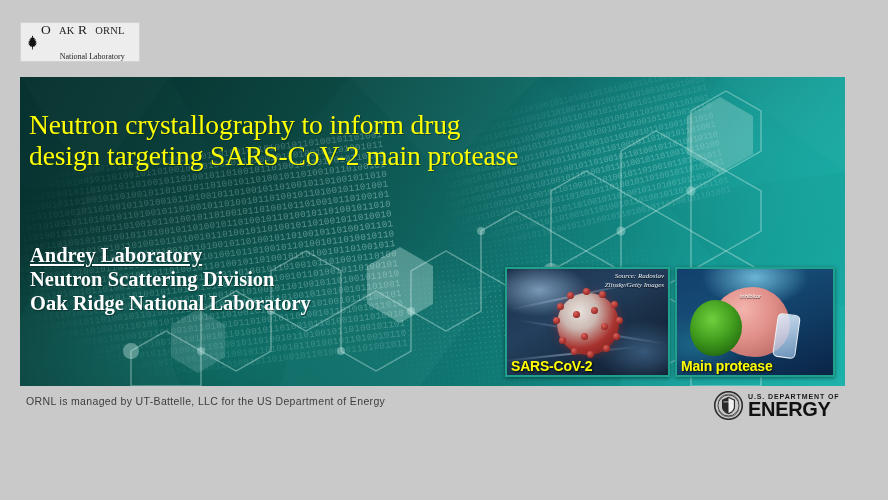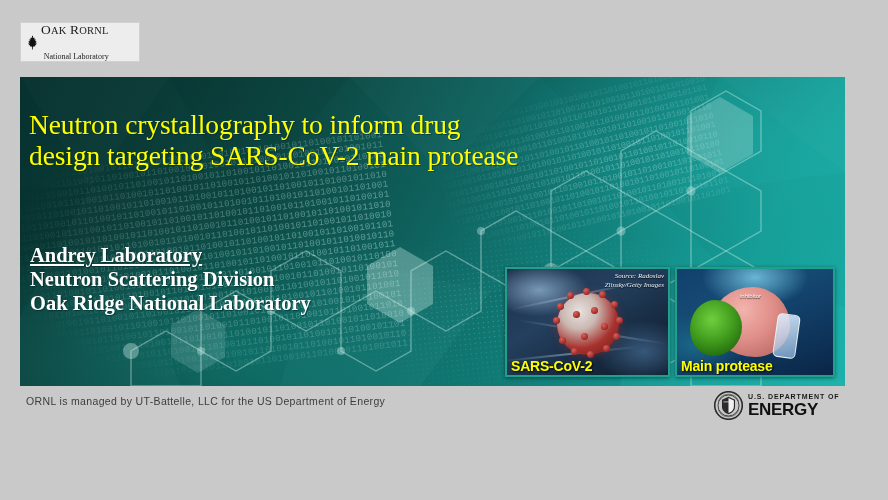--- a/index.html
+++ b/index.html
@@ -33,21 +33,21 @@
     flex: none;
   }
   #ornl-logo-box .words { line-height: 1; }
   #ornl-logo-box .l1 {
     font-family: "Liberation Serif", serif;
     font-size: 13.5px;
     letter-spacing: 0.2px;
     color: #1c1c1c;
     white-space: nowrap;
   }
-  #ornl-logo-box .l1 .sm { font-size: 10.5px; }
+  #ornl-logo-box .l1 .sm { font-size: 10.5px; padding-left: 8px; }
   #ornl-logo-box .l2 {
     font-family: "Liberation Serif", serif;
     font-size: 8px;
     color: #1c1c1c;
     text-align: right;
     margin-top: 16px;
     white-space: nowrap;
   }
 
   
@@ -297,21 +297,21 @@
     font-family: "Liberation Sans", sans-serif;
     font-weight: bold;
     font-size: 7px;
     letter-spacing: .9px;
     color: #1a1a1a;
     white-space: nowrap;
   }
   #doe-logo .doe-main {
     font-family: "Liberation Sans", sans-serif;
     font-weight: bold;
-    font-size: 17px;
+    font-size: 20px;
     letter-spacing: -0.3px;
     color: #111111;
     line-height: 19px;
     margin-top: 0;
   }
 </style>
 </head>
 <body>
 
 <div id="ornl-logo-box">

